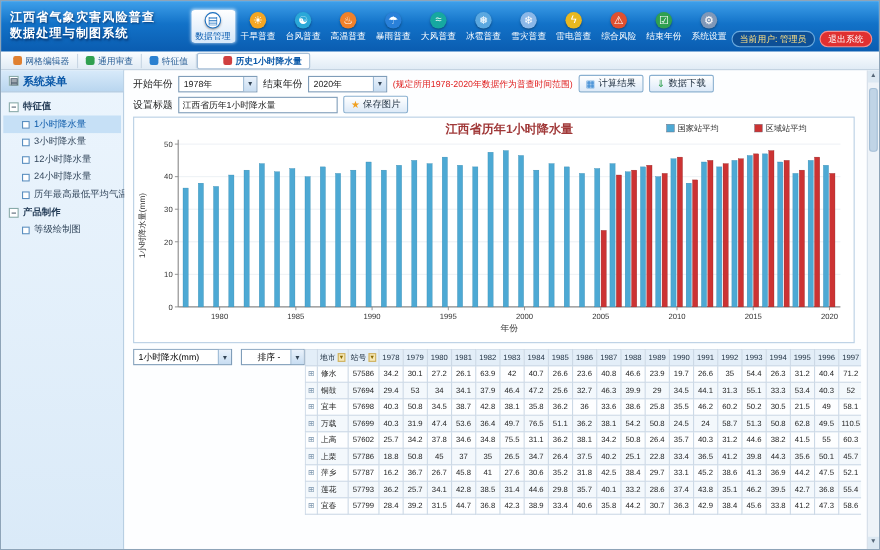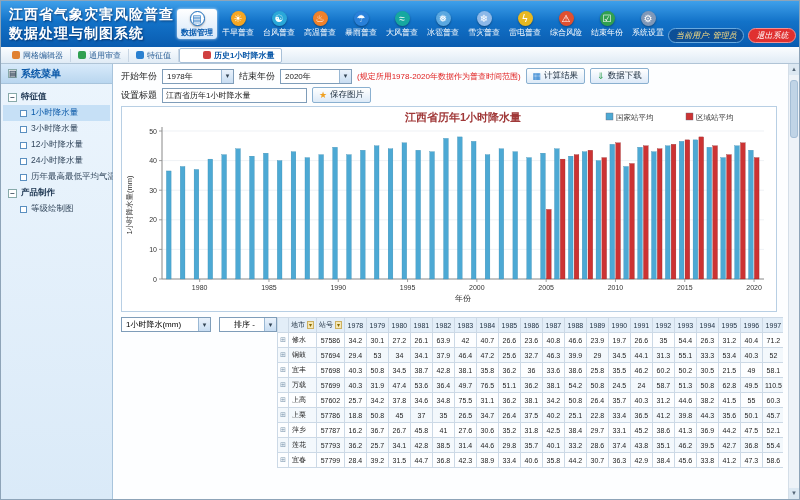--- a/index.html
+++ b/index.html
@@ -3,30 +3,30 @@
 <meta charset="utf-8">
 <style>
   * { margin:0; padding:0; box-sizing:border-box; }
   html,body { width:800px; height:500px; overflow:hidden; font-family:"Liberation Sans", sans-serif; background:#cfd6dd; }
   .win { width:800px; height:500px; border:1px solid #8ea4b8; background:#fff; display:flex; flex-direction:column; }
 
   
   .header { height:46px; flex-shrink:0; display:flex; align-items:stretch; color:#fff;
             background:linear-gradient(180deg,#3fa0ea 0%,#1272c8 45%,#0a5cb0 100%); }
   .titleblock { width:176px; padding:4px 8px; display:flex; flex-direction:column; justify-content:center; }
-  .title-line { font-size:14px; font-weight:bold; letter-spacing:1px; line-height:1.35; text-shadow:1px 1px 2px rgba(0,20,60,.6); white-space:nowrap; }
+  .title-line { font-size:11px; font-weight:bold; letter-spacing:1px; line-height:1.35; text-shadow:1px 1px 2px rgba(0,20,60,.6); white-space:nowrap; }
   .toolbar { display:flex; align-items:center; gap:1px; padding:2px 0; }
   .tb-item { width:40px; display:flex; flex-direction:column; align-items:center; gap:1px; padding:2px 0 1px; border-radius:3px; cursor:pointer; }
   .tb-item.active { background:linear-gradient(#ffffff,#d5e7f9); box-shadow:0 0 3px rgba(255,255,255,.8); }
-  .tb-item.active .tb-label { color:#0a5cb0; font-weight:bold; }
+  .tb-item.active .tb-label { color:#0a5cb0; font-weight:normal; }
   .tb-icon { width:15px; height:15px; border-radius:50%; display:flex; align-items:center; justify-content:center;
              font-size:10px; color:#fff; box-shadow:0 1px 2px rgba(0,0,0,.35); }
   .tb-label { font-size:8px; color:#fff; white-space:nowrap; }
   .header-right { margin-left:auto; display:flex; align-items:flex-end; gap:4px; padding:0 6px 4px 0; }
-  .pill { font-size:8px; padding:1px 7px; border-radius:8px; white-space:nowrap; cursor:pointer;font-style:italic; }
+  .pill { font-size:8px; padding:1px 7px; border-radius:8px; white-space:nowrap; cursor:pointer; }
   .pill.user { background:#0d4f96; border:1px solid #6aaade; color:#ffe080; }
   .pill.logout { background:#e03030; border:1px solid #f59090; color:#fff; }
 
   
   .tabstrip { height:17px; flex-shrink:0; background:linear-gradient(#fbfdff,#e0ebf5); border-bottom:1px solid #b0c4d6;
               display:flex; align-items:center; padding:0 4px; }
   .tab { display:flex; align-items:center; gap:3px; font-size:8px; color:#2a5f96; padding:1px 7px; border-right:1px solid #c8d6e4; cursor:pointer; white-space:nowrap; }
   .tab.active { background:#fff; border:1px solid #a8c0d8; border-radius:2px; color:#0a58a8; font-weight:bold;padding-left:23px; }
   .tab-icon { width:8px; height:8px; border-radius:2px; flex-shrink:0; }
 

